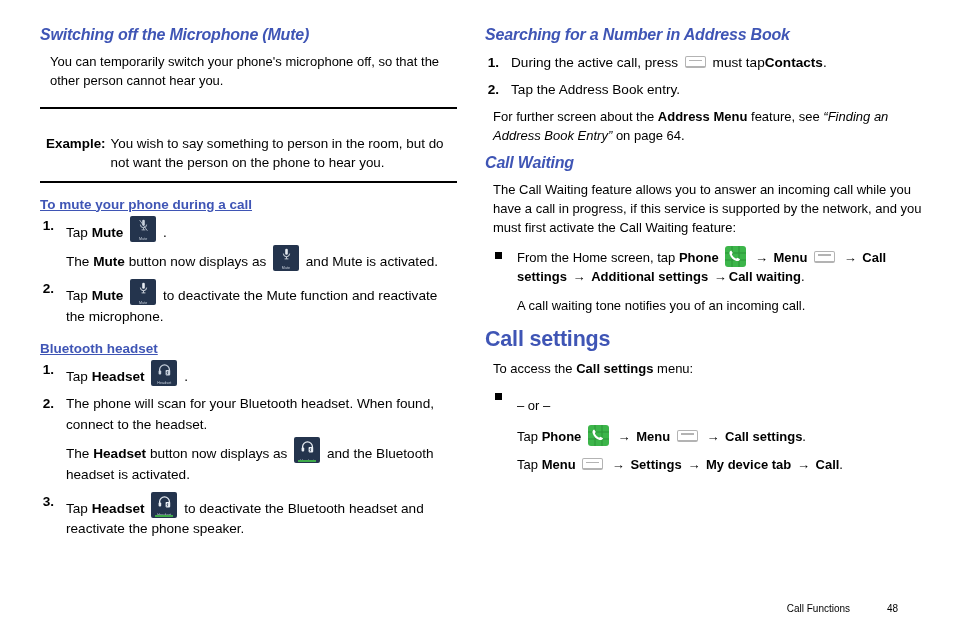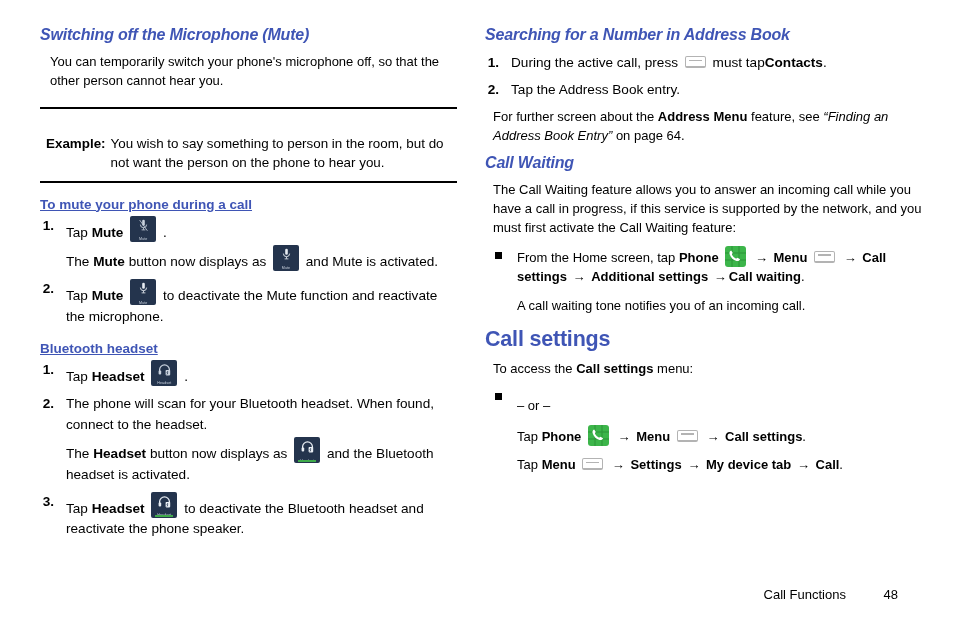--- a/index.html
+++ b/index.html
@@ -189,22 +189,22 @@
     display: block;
     height: 1.8px;
     background: #b3b3b3;
     margin: 2.6px 3px 0 3px;
   }
 
   
   .footer {
     position: absolute;
     right: 56px;
-    bottom: 34px;
-    font-size: 13px;
+    bottom: 22px;
+    font-size: 10px;
     white-space: nowrap;
   }
   .footer .fnum { margin-left: 34px; }
 </style>
 </head>
 <body>
 
 <div class="page">
   <div class="columns">
 

